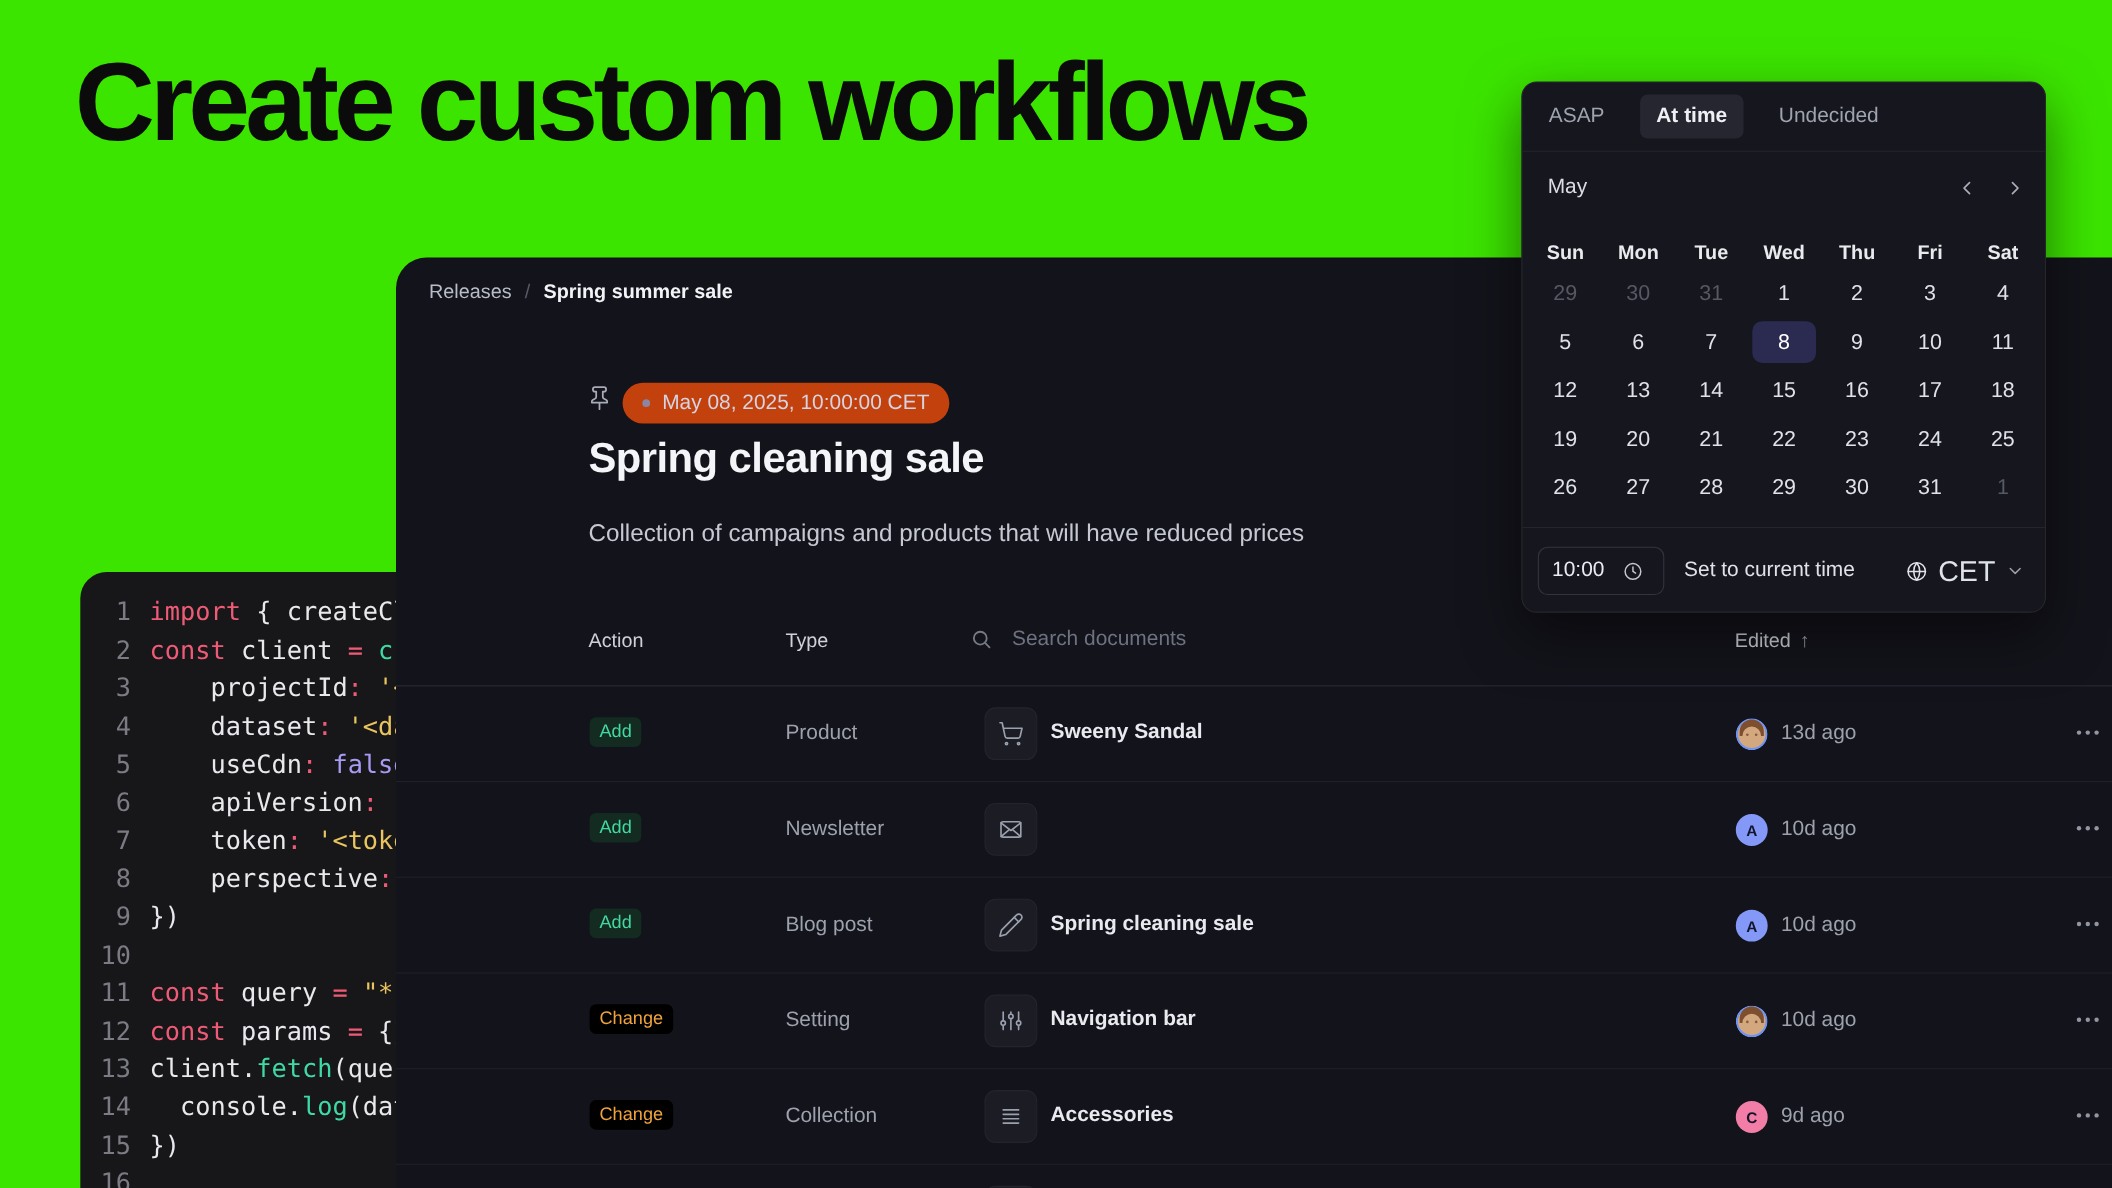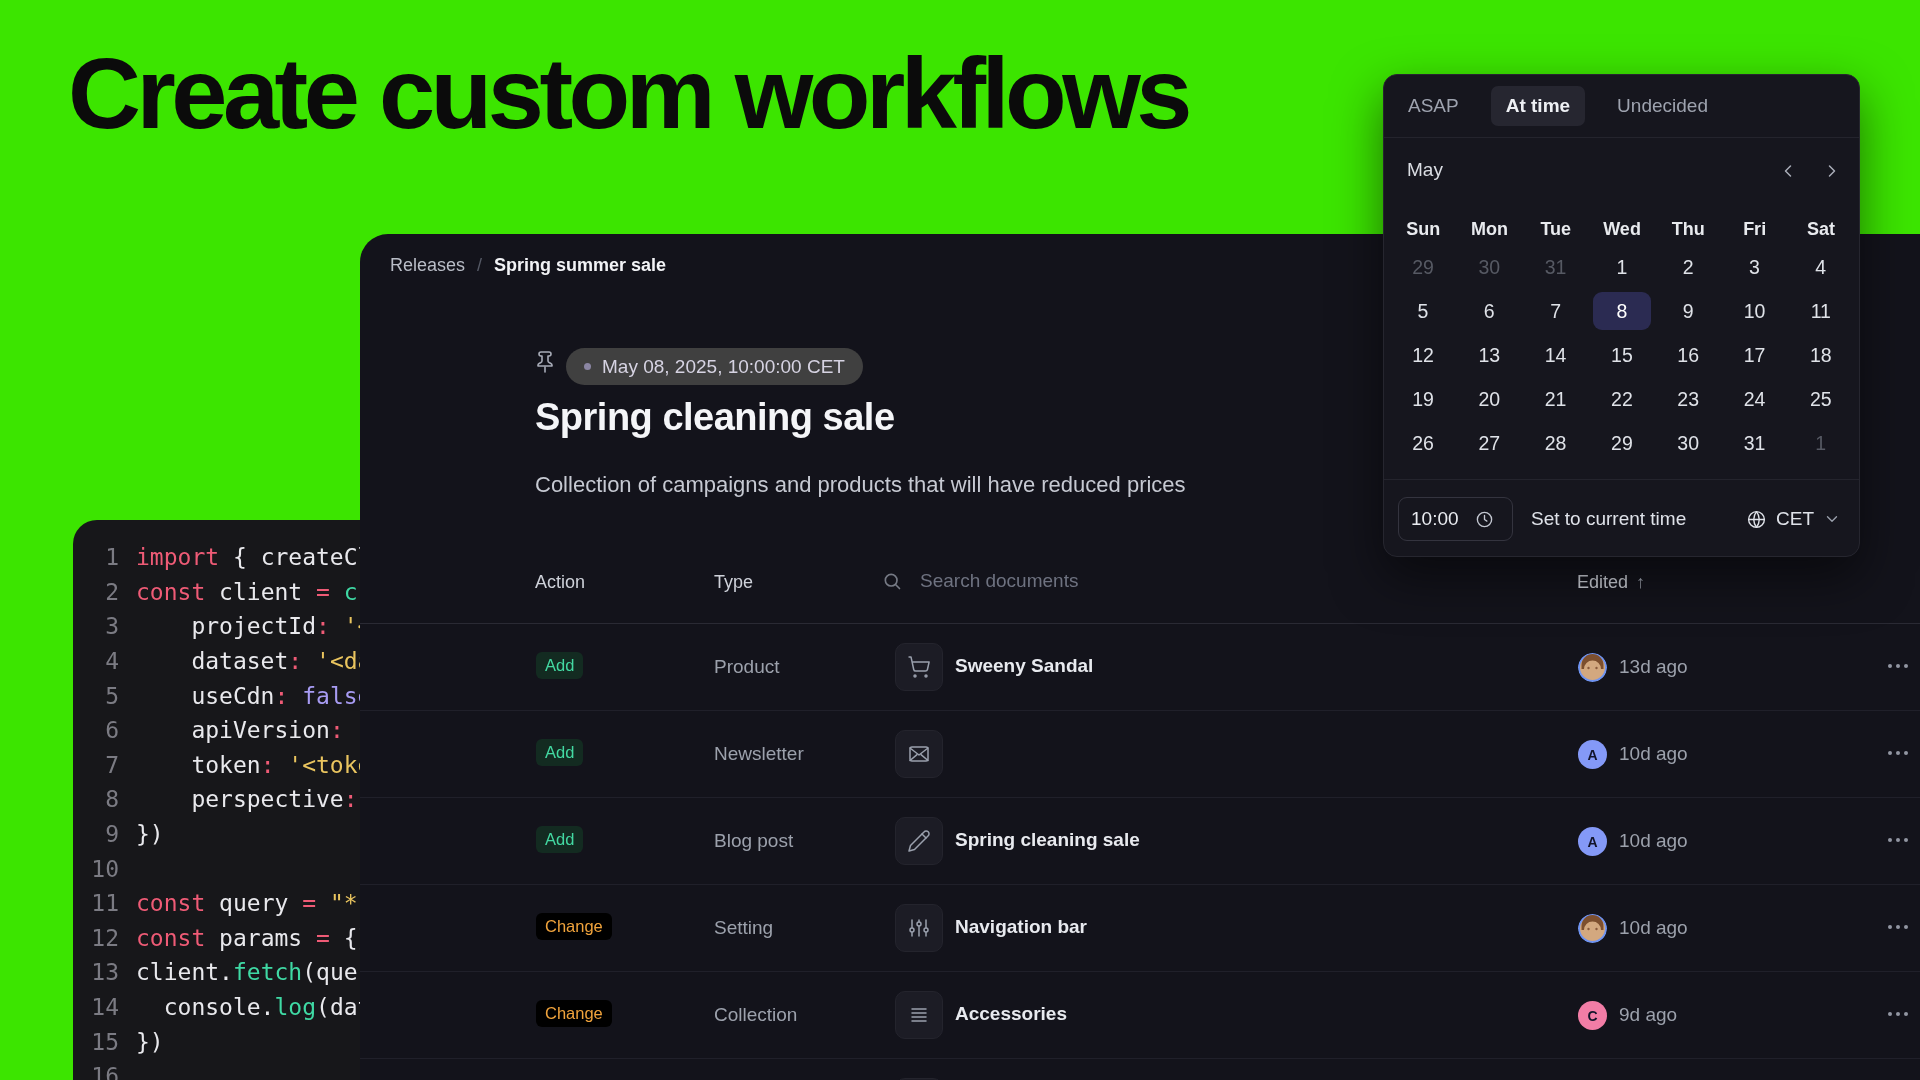--- a/index.html
+++ b/index.html
@@ -21,21 +21,21 @@
   .tk-bool { color:#a79bf2; } .tk-fn { color:#3fd9a4; }
 
   
   .main-panel { position:absolute; left:360px; top:234px; width:1560px; height:858px;
     background:#13131b; border-radius:28px 0 0 0; z-index:2; overflow:hidden; color:#e9ebef; }
   .breadcrumb { position:absolute; left:30px; top:21px; font-size:18px; display:flex; gap:12px; align-items:center; }
   .bc-parent { color:#b9bdc7; } .bc-sep { color:#565a66; } .bc-current { color:#f2f3f6; font-weight:700; }
 
   .pin { position:absolute; left:173px; top:116px; width:24px; height:24px; color:#a8acb8; }
   .sched-pill { position:absolute; left:206px; top:114px; height:37px; padding:0 18px;
-    border-radius:19px; background:#404040; display:flex; align-items:center; gap:11px; }
+    border-radius:19px; background:#c2410c; display:flex; align-items:center; gap:11px; }
   .sched-dot { width:7px; height:7px; border-radius:50%; background:#8b86a3; }
   .sched-text { font-size:19px; color:#d6d3e2; }
   .page-title { position:absolute; left:175px; top:162px; font-size:38px; font-weight:700; color:#f4f5f8; letter-spacing:-0.5px; }
   .page-desc { position:absolute; left:175px; top:238px; font-size:22px; color:#c6c9d2; }
 
   
   .th { position:absolute; top:338px; font-size:18px; color:#ced1d9; }
   .th-action { left:175px; } .th-type { left:354px; }
   .th-edited { left:1217px; display:flex; gap:8px; align-items:center; }
   .sort-arrow { color:#a0a5b0; font-size:18px; }
@@ -85,21 +85,21 @@
   .day.muted { color:#565963; }
   .day.selected { background:#2b2b52; color:#ffffff; }
   .cal-footer { position:absolute; left:0; top:404px; width:100%; height:78px; border-top:1px solid #24242d; }
   .time-box { position:absolute; left:14px; top:17px; width:115px; height:44px; border:1px solid #34343f;
     border-radius:9px; display:flex; align-items:center; padding:0 12px; gap:8px; color:#c3c7d1; }
   .time-input { width:56px; background:transparent; border:none; outline:none; font-size:19px;
     color:#e9ebf0; font-family:"Liberation Sans", sans-serif; }
   .set-now { position:absolute; left:139px; top:17px; height:44px; background:none; border:none;
     font-family:inherit; font-size:19px; color:#dfe2e9; cursor:pointer; padding:0 8px; }
   .tz-btn { position:absolute; right:18px; top:17px; height:44px; background:none; border:none;
-    display:flex; align-items:center; gap:9px; font-family:inherit; font-size:19px; color:#dfe2e9; cursor:pointer; }
+    display:flex; align-items:center; gap:9px; font-family:inherit; font-size:26px; color:#dfe2e9; cursor:pointer; }
   .tz-btn .chev { color:#9aa0ac; }
   svg { display:block; }
 </style>
 </head>
 <body>
 
 <div class="stage">
 
   <div class="headline">Create custom workflows</div>
 

